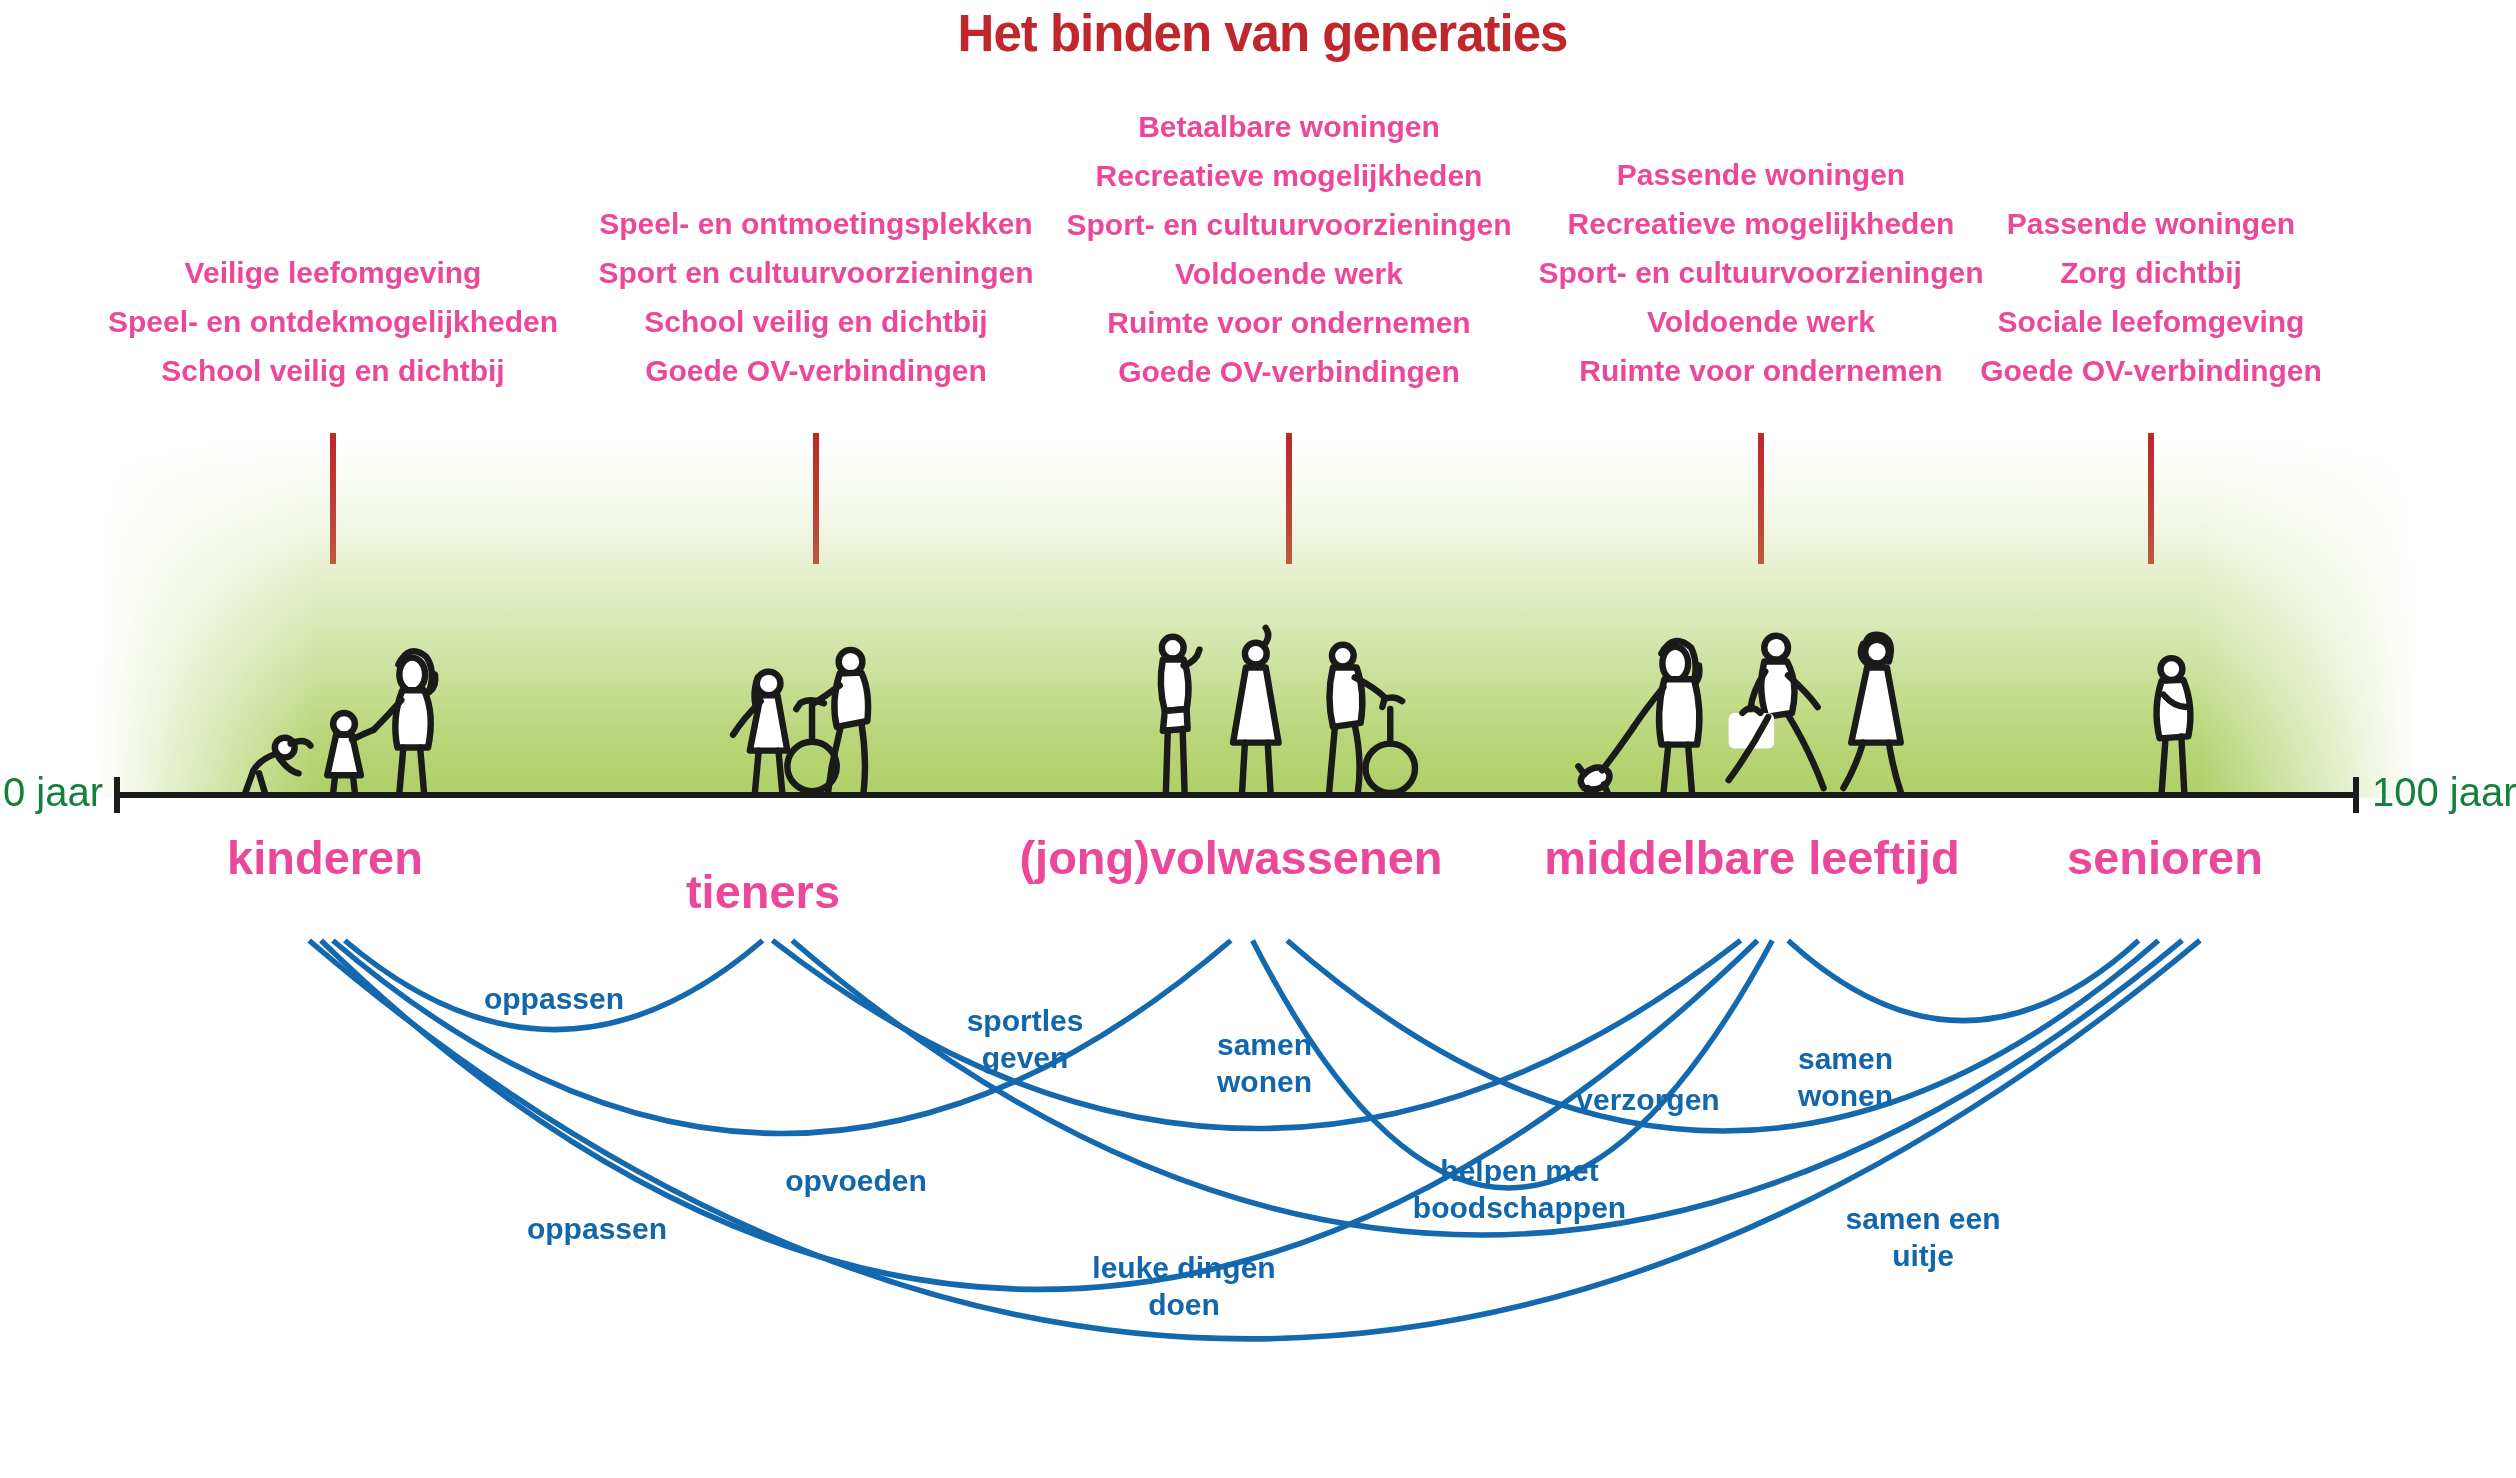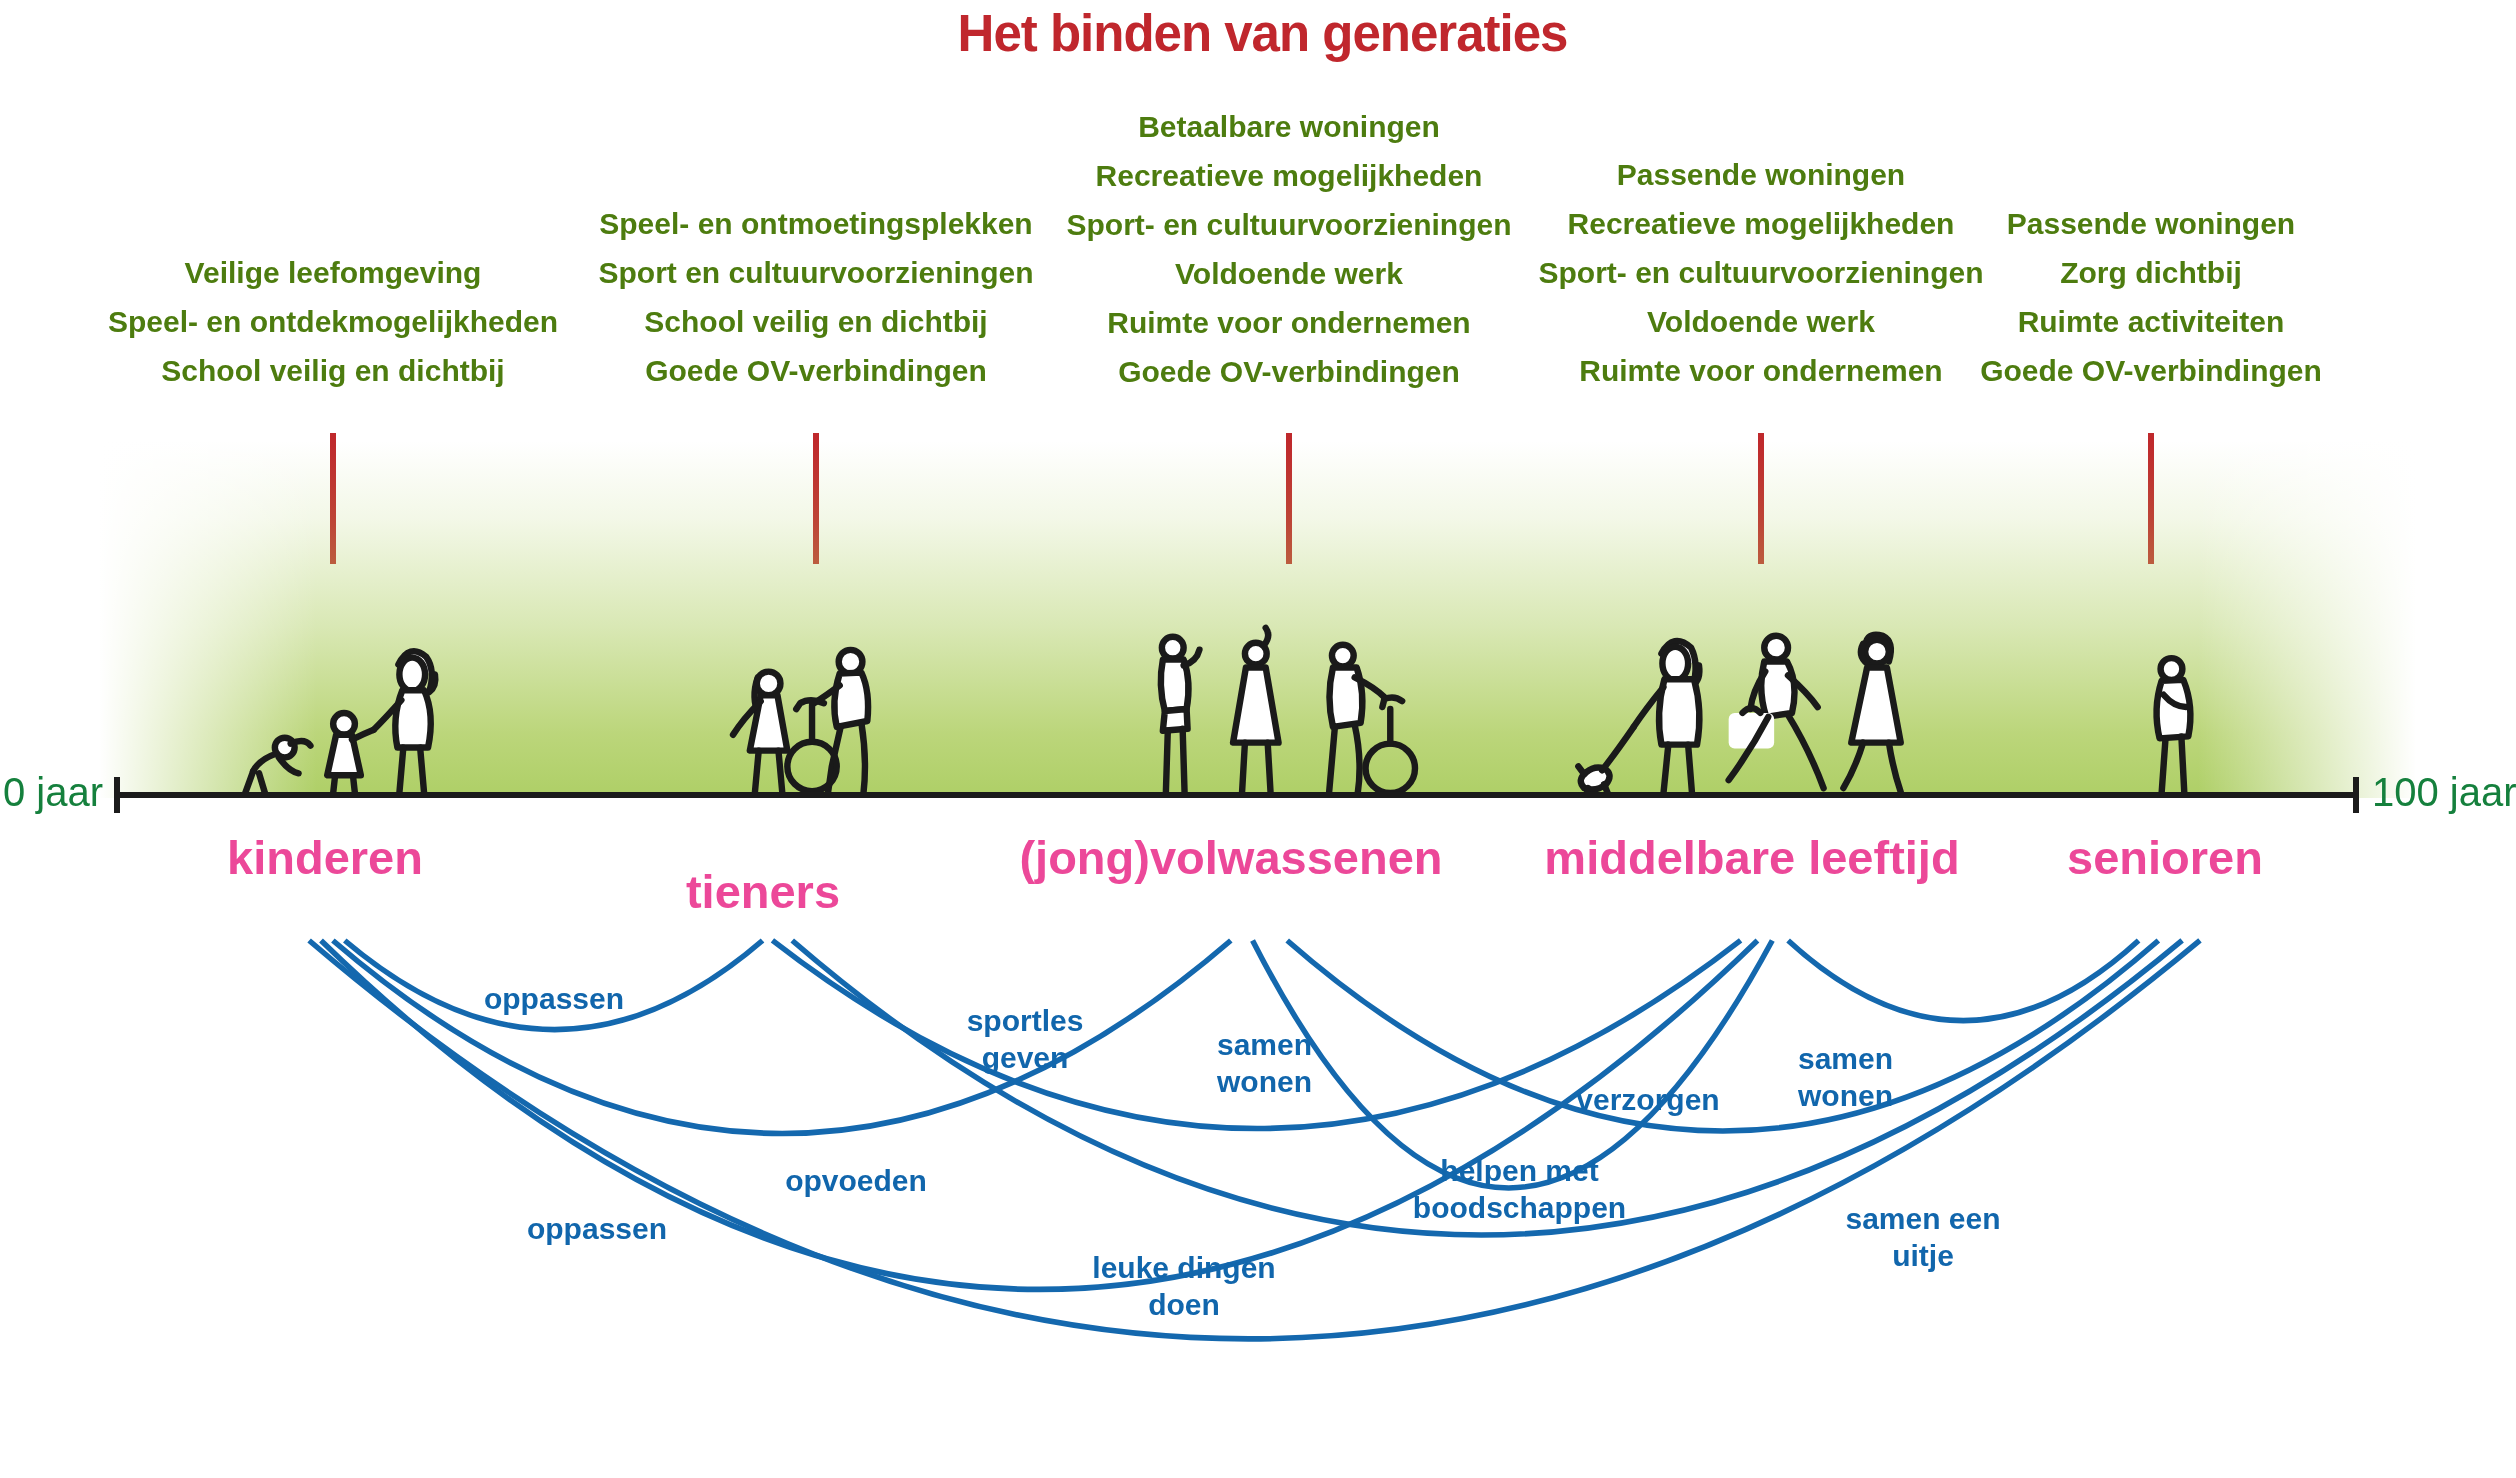--- a/index.html
+++ b/index.html
@@ -10,21 +10,21 @@
   .top-title{
     position:absolute;left:0;right:0;top:4px;text-align:center;
     font-size:51px;font-weight:800;color:#c0272d;letter-spacing:-1px;
   }
   .bottom-title{
     position:absolute;left:0;right:0;top:1388px;text-align:center;
     font-size:51px;font-weight:800;color:#0f6cb4;letter-spacing:-1px;
   }
   .needs{
     position:absolute;width:634px;margin-left:-317px;text-align:center;
-    font-size:30px;line-height:49px;color:#4d7c0f;font-weight:600;
+    font-size:30px;line-height:49px;color:#ec4899;font-weight:600;
   }
   .tick{
     position:absolute;width:6px;height:131px;top:433px;background:#bf292c;
   }
   .gen-label{
     position:absolute;width:554px;margin-left:-277px;top:830px;text-align:center;
     font-size:47px;color:#ec4899;font-weight:600;
   }
   .greenband{
     position:absolute;left:99px;top:441px;width:2317px;height:357px;
@@ -89,21 +89,21 @@
   <div class="needs" style="left:1761px;top:150px;">
     <div>Passende woningen</div>
     <div>Recreatieve mogelijkheden</div>
     <div>Sport- en cultuurvoorzieningen</div>
     <div>Voldoende werk</div>
     <div>Ruimte voor ondernemen</div>
   </div>
   <div class="needs" style="left:2151px;top:199px;">
     <div>Passende woningen</div>
     <div>Zorg dichtbij</div>
-    <div>Ruimte activiteiten</div>
+    <div>Sociale leefomgeving</div>
     <div>Goede OV-verbindingen</div>
   </div>
 
   <div class="tick" style="left:330px;"></div>
   <div class="tick" style="left:813px;"></div>
   <div class="tick" style="left:1286px;"></div>
   <div class="tick" style="left:1758px;"></div>
   <div class="tick" style="left:2148px;"></div>
 
   <div class="greenband"></div>

